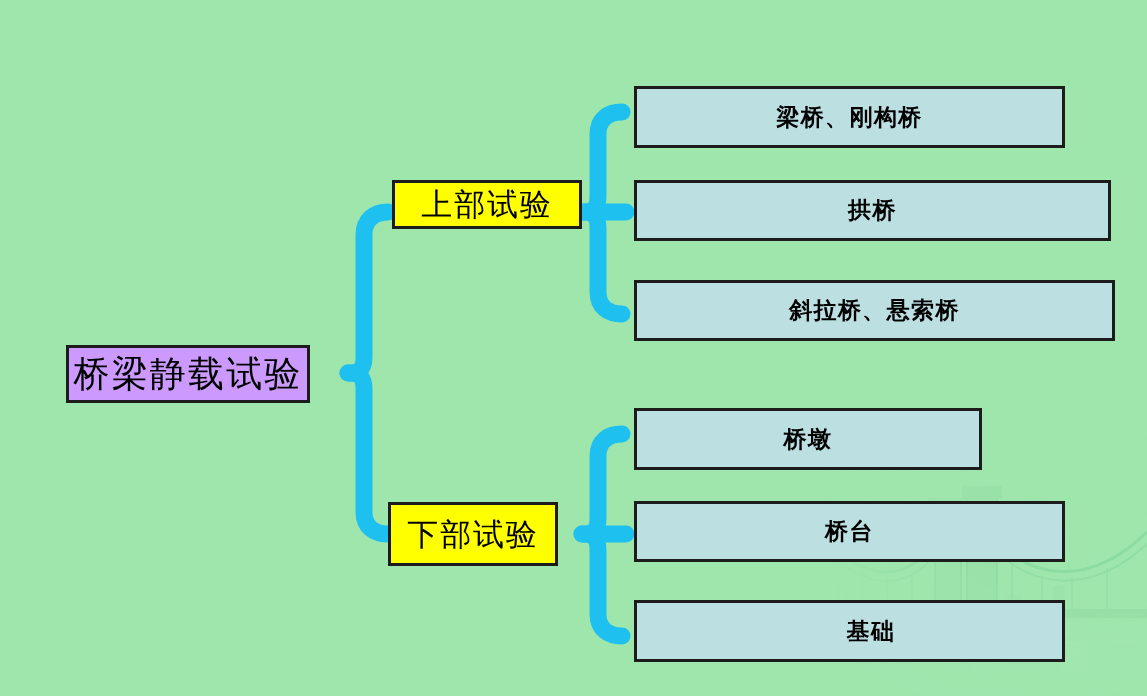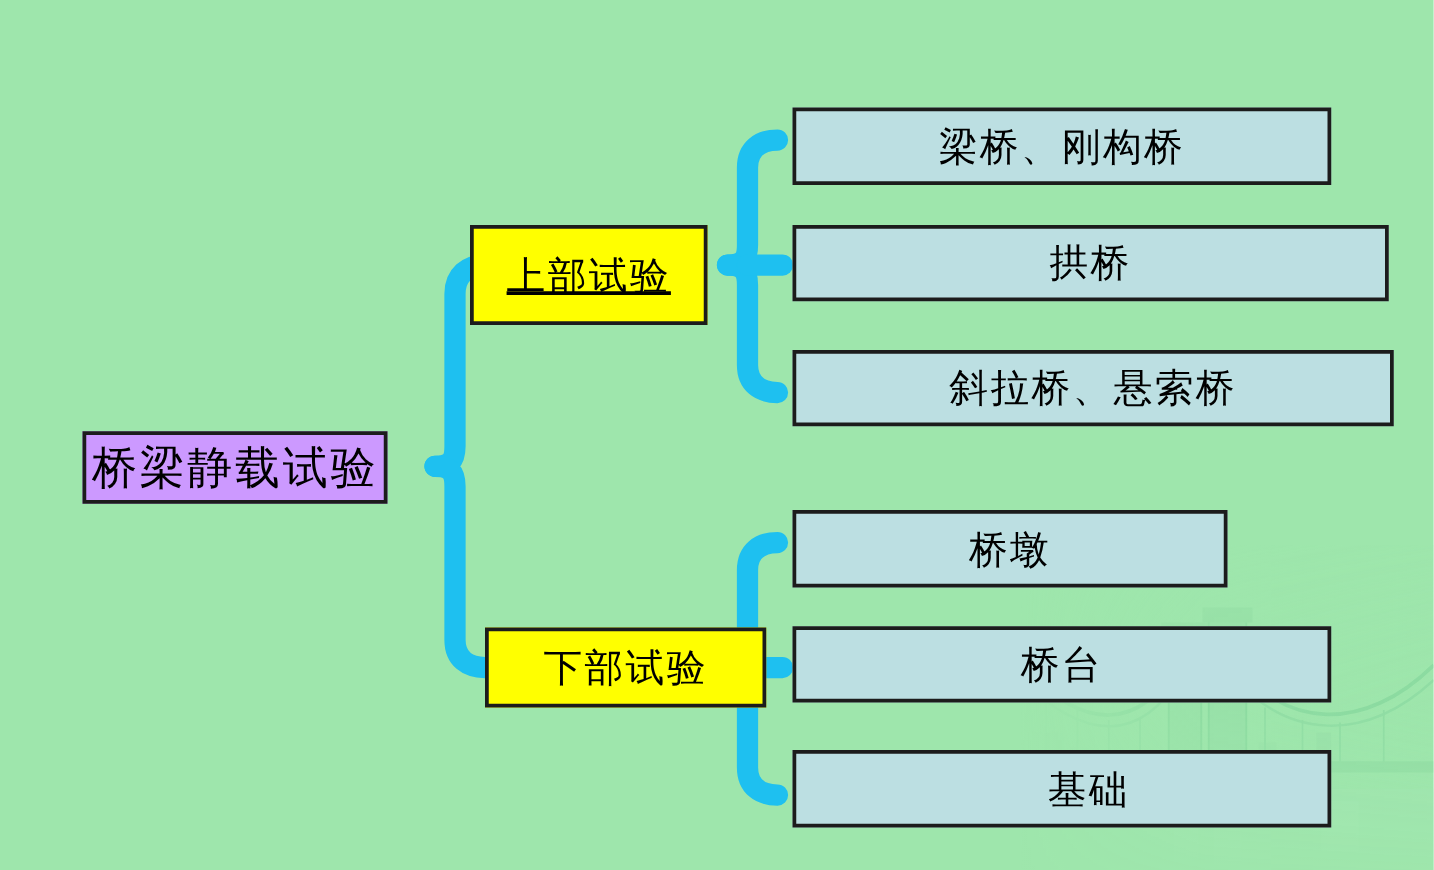--- a/index.html
+++ b/index.html
@@ -54,21 +54,22 @@
   .node-root {
     background: #cc99ff;
     font-size: 36px;
   }
   .node-branch {
     background: #ffff00;
     font-size: 31px;
   }
   .node-leaf {
     background: #bcdfe2;
-    font-size: 31px;
+    font-size: 23px;
+    font-weight: bold;
   }
 </style>
 </head>
 <body>
 
 <div id="slide">
 
   <div id="watermark">
     <svg viewBox="0 0 330 260" preserveAspectRatio="none" aria-hidden="true">
       <defs>
@@ -158,25 +159,25 @@
                L 598 614
                C 598 629, 608 636, 622 636"></path>
       <path d="M598 534 L 626 534"></path>
     </g>
   </svg>
 
   <div class="node node-root" style="left:66px; top:345px; width:244px; height:58px;">
     <span>桥梁静载试验</span>
   </div>
 
-  <div class="node node-branch" style="left:376px; top:180px; width:190px; height:80px;text-decoration:underline;">
+  <div class="node node-branch" style="left:392px; top:180px; width:190px; height:49px;">
     <span>上部试验</span>
   </div>
 
-  <div class="node node-branch" style="left:388px; top:502px; width:225px; height:64px;">
+  <div class="node node-branch" style="left:388px; top:502px; width:170px; height:64px;">
     <span>下部试验</span>
   </div>
 
   <div class="node node-leaf" style="left:634px; top:86px; width:431px; height:62px;">
     <span>梁桥、刚构桥</span>
   </div>
   <div class="node node-leaf" style="left:634px; top:180px; width:477px; height:61px;">
     <span>拱桥</span>
   </div>
   <div class="node node-leaf" style="left:634px; top:280px; width:481px; height:61px;">

